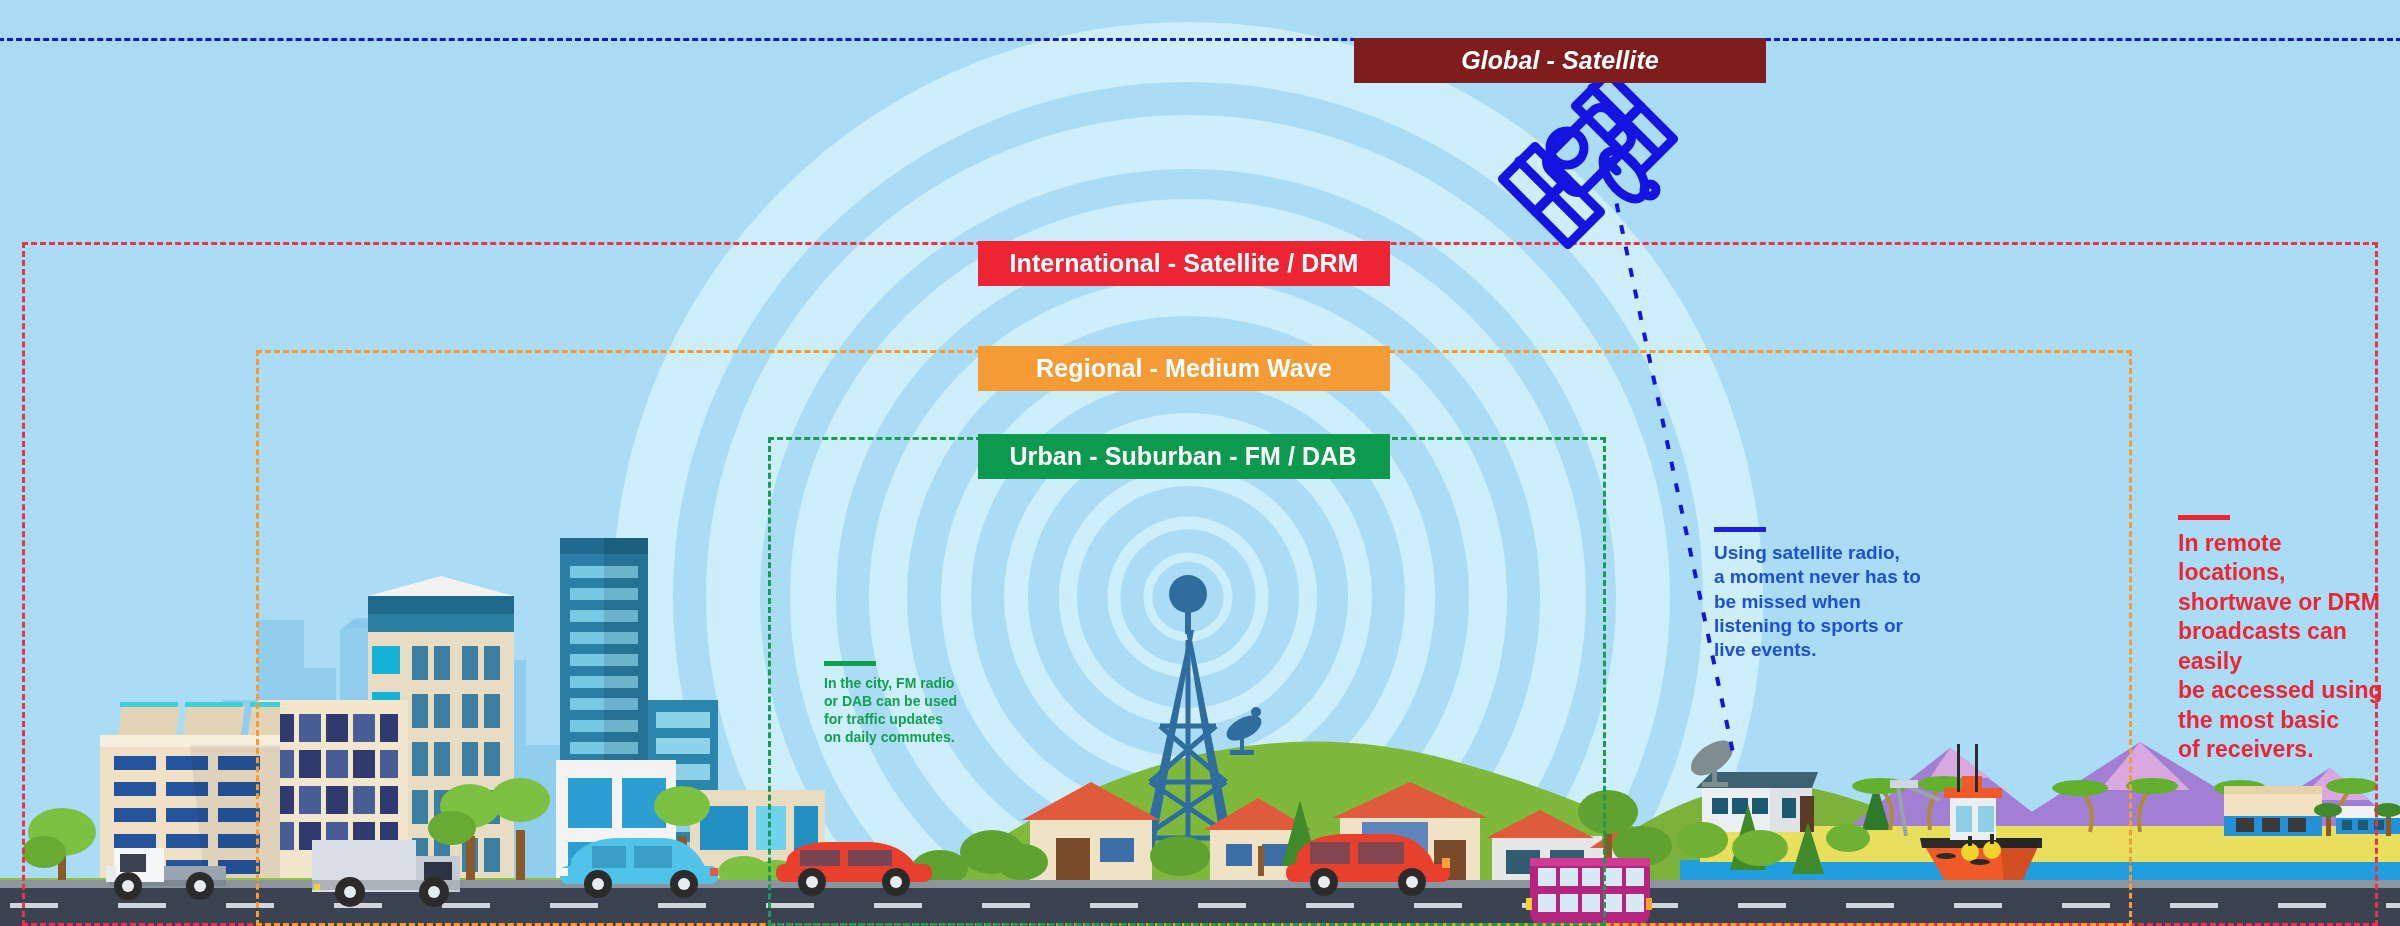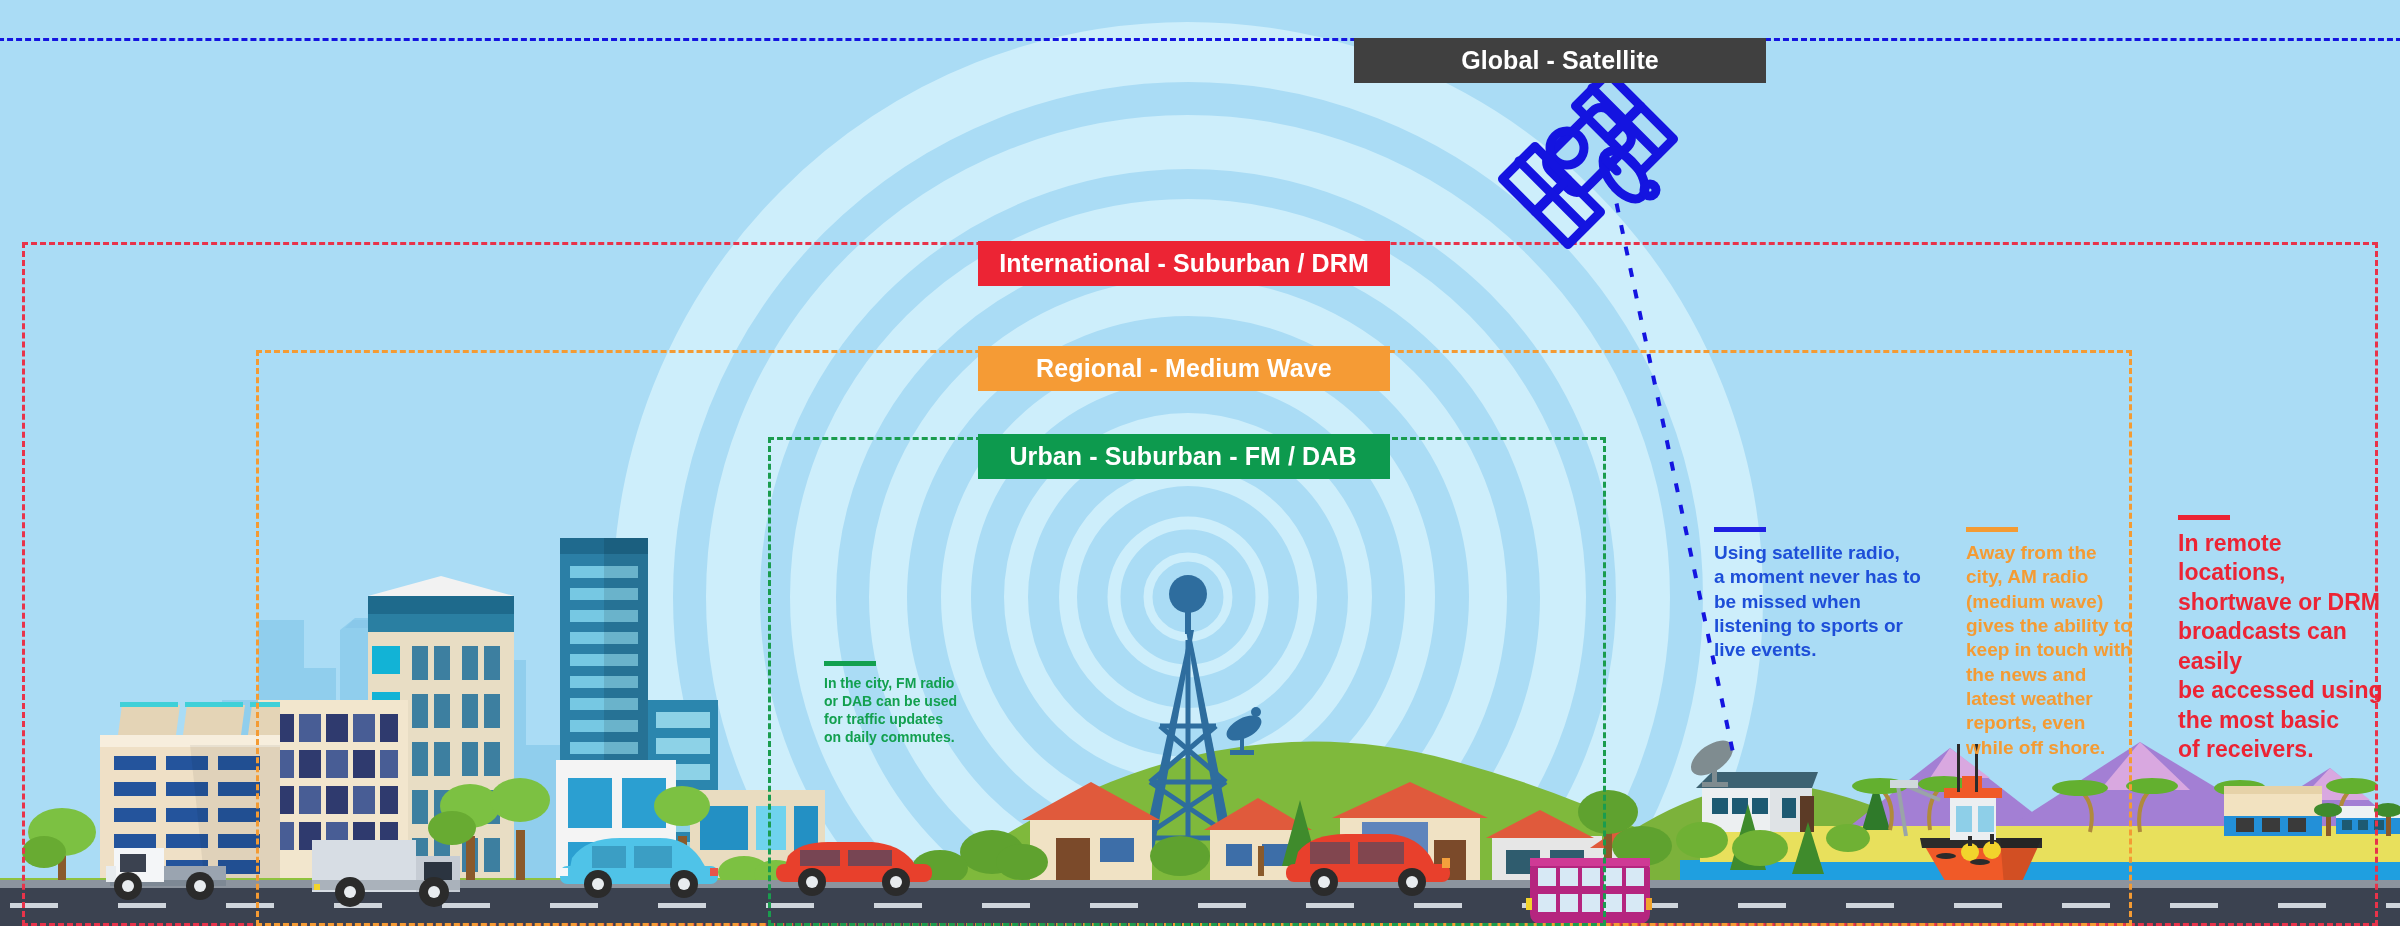--- a/index.html
+++ b/index.html
@@ -30,21 +30,21 @@
   .banner{
     position:absolute;
     color:#ffffff;
     font-weight:bold;
     letter-spacing:.1px;
     display:flex; align-items:center; justify-content:center;
     white-space:nowrap;
     text-align:center;
     padding:0 18px;
   }
-  .banner-blue  { background:#404040; }
+  .banner-blue  { background:#7f1d1d;font-style:italic; }
   .banner-red   { background:#ec2434; }
   .banner-orange{ background:#f59b35; }
   .banner-green { background:#0d9a4e; }
 
   
   .note{ position:absolute; font-weight:bold; line-height:1.28; }
   .note .rule{ display:block; height:5px; width:52px; margin-bottom:9px; }
   .note .body{ display:block; white-space:pre-line; }
   .note-green  { color:#12a04f; }
   .note-green  .rule{ background:#12a04f; }
@@ -575,21 +575,21 @@
       <line x1="1519" y1="161" x2="1585" y2="227"></line>
 
       <ellipse cx="1624" cy="175" rx="15" ry="28" transform="rotate(-38 1624 175)"></ellipse>
       <line x1="1606" y1="160" x2="1617" y2="171"></line>
       <circle cx="1650" cy="190" r="6"></circle>
     </g>
   </svg>
 
   <div class="banner banner-blue" style="left:1354px; top:38px; width:412px; height:45px; font-size:25px;">Global - Satellite</div>
 
-  <div class="banner banner-red" style="left:978px; top:241px; width:412px; height:45px; font-size:25px;">International - Suburban / DRM</div>
+  <div class="banner banner-red" style="left:978px; top:241px; width:412px; height:45px; font-size:25px;">International - Satellite / DRM</div>
 
   <div class="banner banner-orange" style="left:978px; top:346px; width:412px; height:45px; font-size:25px;">Regional - Medium Wave</div>
 
   <div class="banner banner-green" style="left:978px; top:434px; width:412px; height:45px; font-size:25px;padding-left:16px;">Urban - Suburban - FM / DAB</div>
 
   <div class="note note-green" style="left:824px; top:661px; width:215px; font-size:14px;">
     <span class="rule"></span>
     <span class="body">In the city, FM radio
 or DAB can be used
 for traffic updates
@@ -598,32 +598,20 @@
 
   <div class="note note-blue" style="left:1714px; top:527px; width:220px; font-size:19px;">
     <span class="rule"></span>
     <span class="body">Using satellite radio,
 a moment never has to
 be missed when
 listening to sports or
 live events.</span>
   </div>
 
-  <div class="note note-orange" style="left:1966px; top:527px; width:185px; font-size:19px;">
-    <span class="rule"></span>
-    <span class="body">Away from the
-city, AM radio
-(medium wave)
-gives the ability to
-keep in touch with
-the news and
-latest weather
-reports, even
-while off shore.</span>
-  </div>
 
   <div class="note note-red" style="left:2178px; top:515px; width:205px; font-size:23px;">
     <span class="rule"></span>
     <span class="body">In remote locations,
 shortwave or DRM
 broadcasts can easily
 be accessed using
 the most basic
 of  receivers.</span>
   </div>

